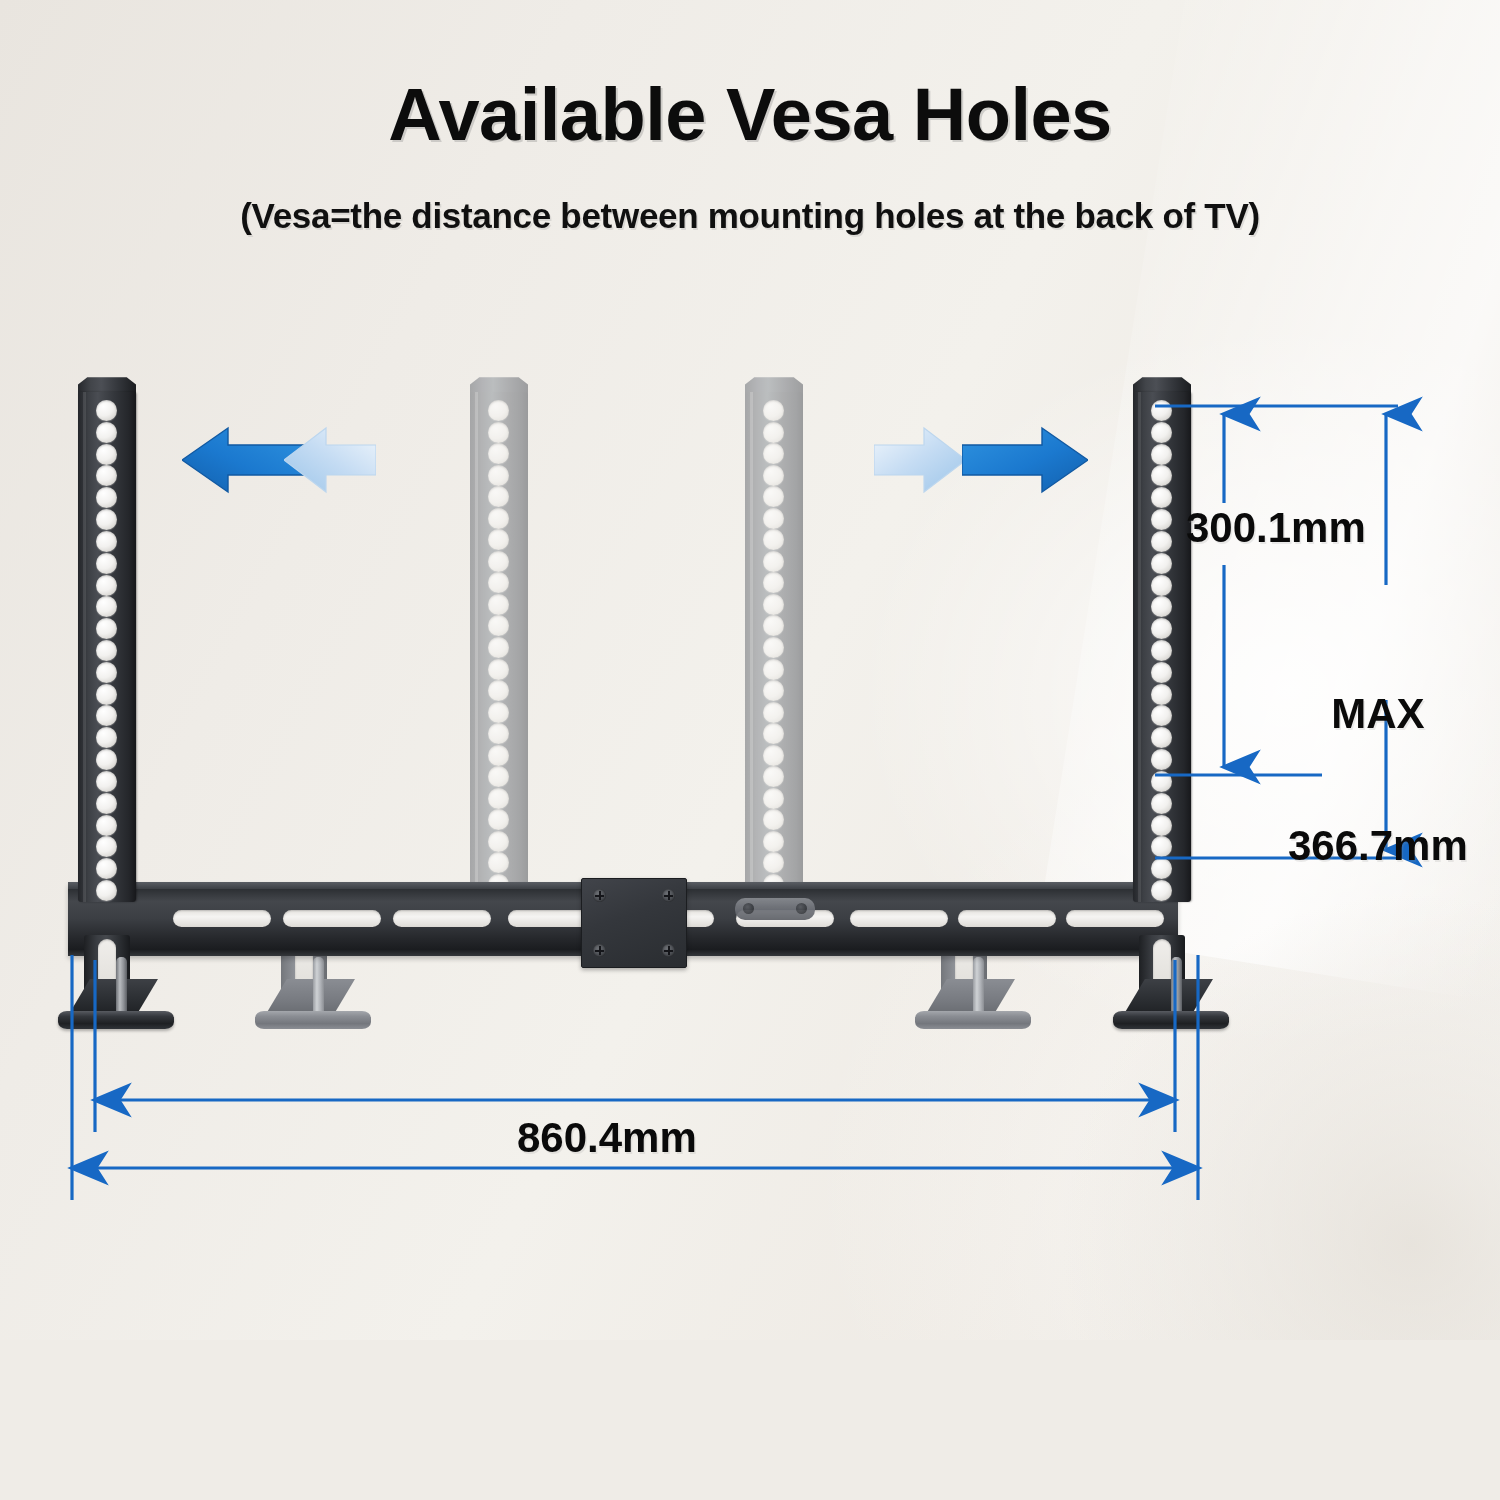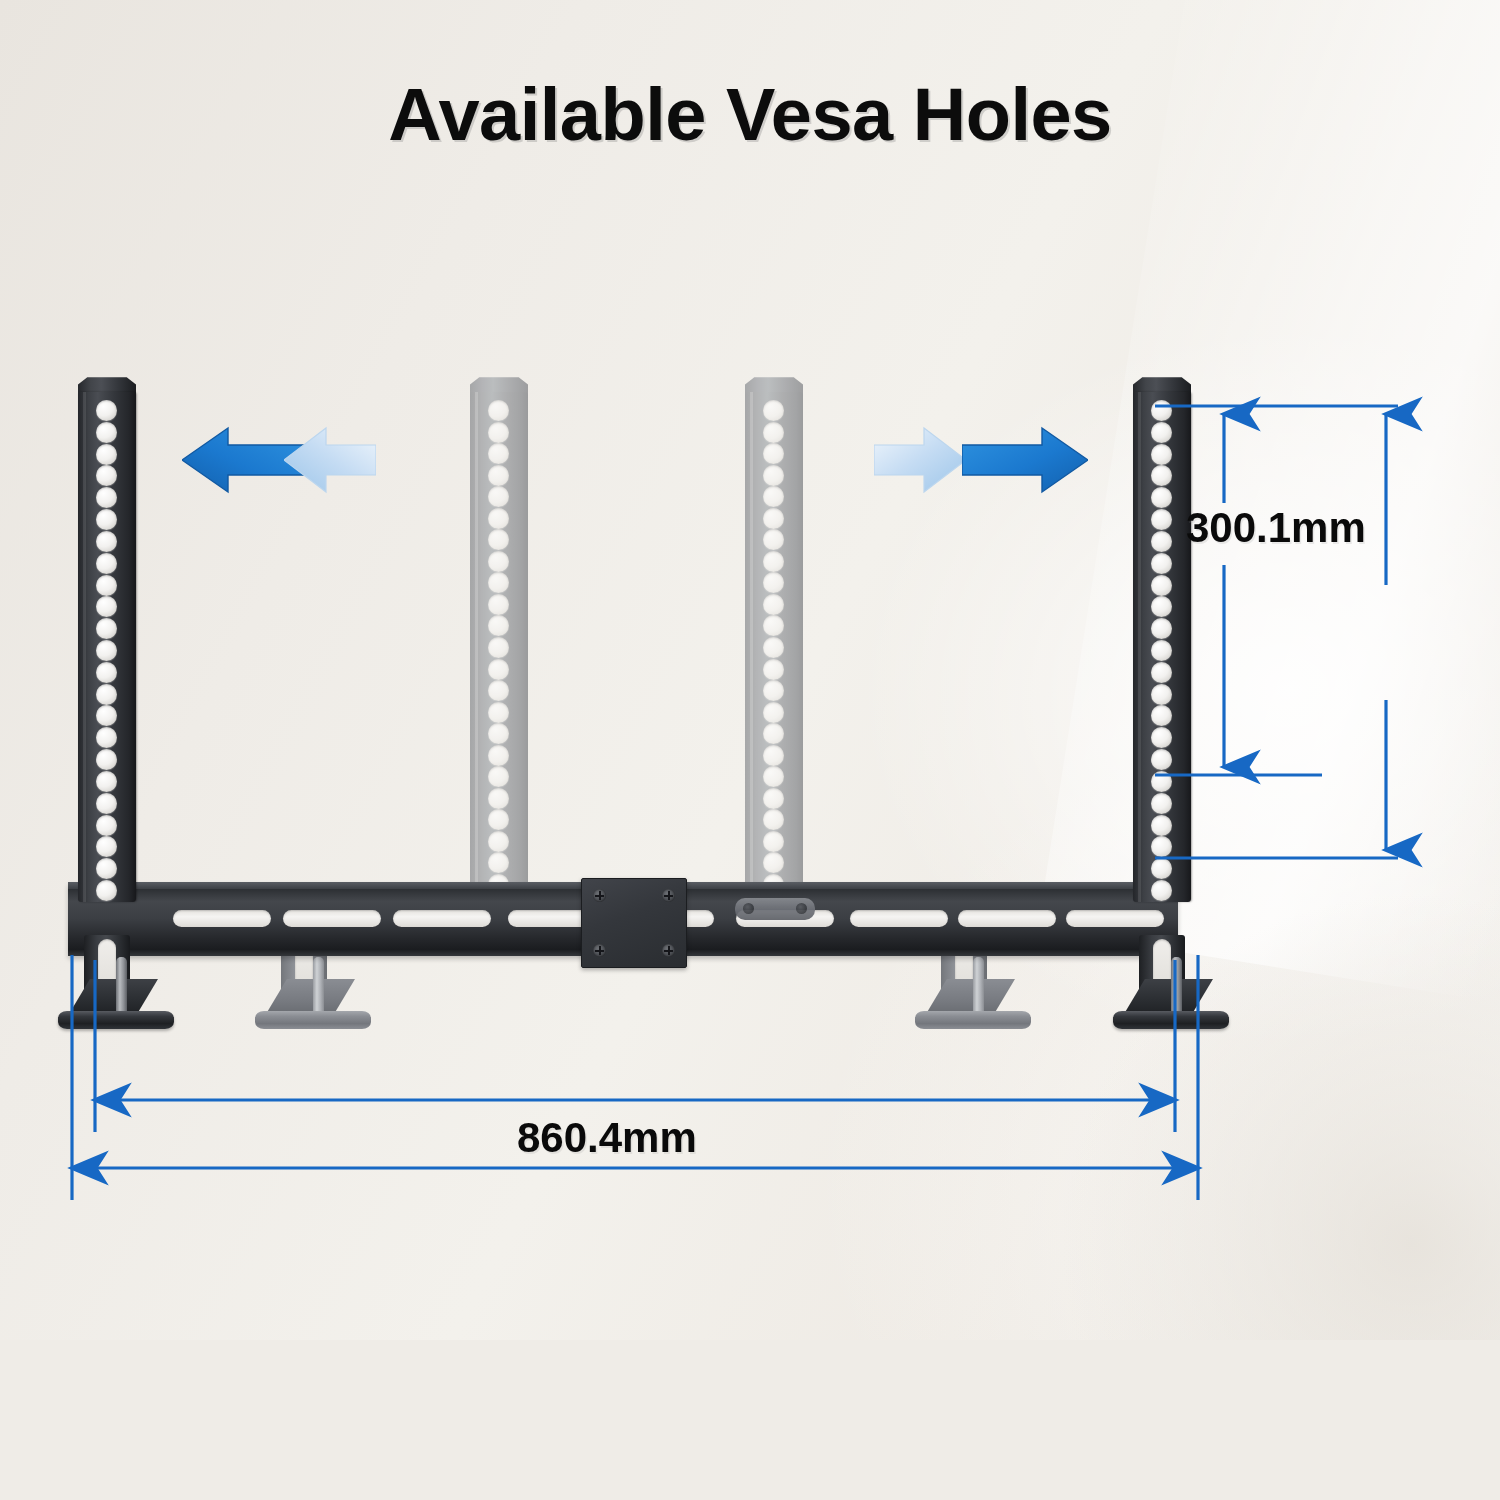--- a/index.html
+++ b/index.html
@@ -274,20 +274,21 @@
 </style>
 </head>
 <body>
 
 <div id="stage">
 
   <div id="lightband"></div>
   <div id="cornershade"></div>
 
   <div id="title">Available Vesa Holes</div>
+  <div id="subtitle">(Vesa=the distance between mounting holes at the back of TV)</div>
 
   <div id="product">
 
     <div class="arm ghost" style="left:470px; top:392px; height:504px;">
       <div class="cap">
           <div class="shape"></div>
         </div>
       <div class="body"></div>
       <div class="bevel"></div>
       <div class="holes">
@@ -558,17 +559,21 @@
       <line x1="1198" y1="955" x2="1198" y2="1200"></line>
 
       <line x1="95" y1="1100" x2="1175" y2="1100" marker-start="url(#arrLeft)" marker-end="url(#arrRight)"></line>
 
       <line x1="72" y1="1168" x2="1198" y2="1168" marker-start="url(#arrLeft)" marker-end="url(#arrRight)"></line>
     </g>
   </svg>
 
   <div class="dimlabel" id="lbl3001">300.1mm</div>
 
+  <div class="dimlabel" id="lblmax">
+    <div>MAX</div>
+    <div>366.7mm</div>
+  </div>
 
 
   <div class="dimlabel" id="lbl860">860.4mm</div>
 
 </div>
 
 </body></html>

